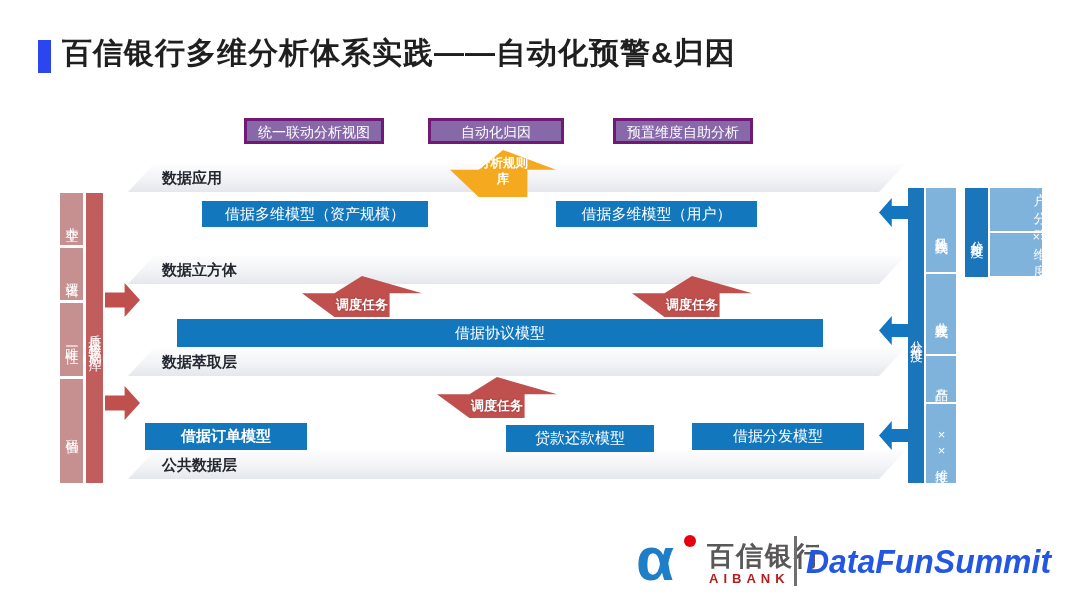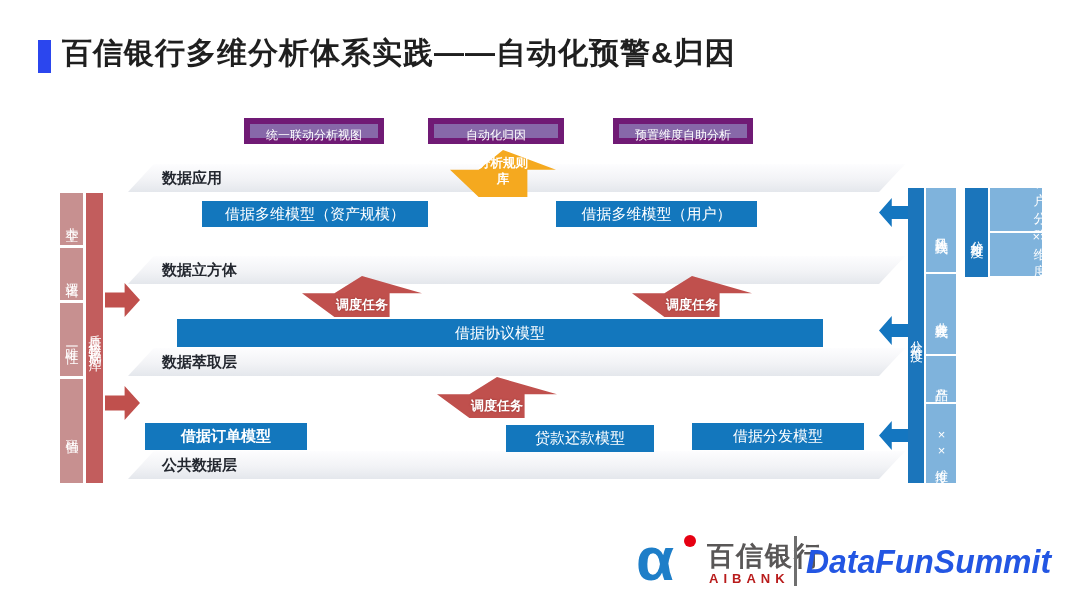--- a/index.html
+++ b/index.html
@@ -5,22 +5,22 @@
   * { margin:0; padding:0; box-sizing:border-box; }
   html,body { background:#ffffff; }
   body { font-family:"Liberation Sans", sans-serif; }
   #slide { position:relative; width:1080px; height:608px; background:#ffffff; overflow:hidden; }
 
   
   .title-bar { position:absolute; left:38px; top:40px; width:13px; height:33px; background:#2b46ee; }
   .title-text { position:absolute; left:62px; top:33px; font-size:30px; font-weight:bold; color:#1f1f1f; letter-spacing:1px; white-space:nowrap; }
 
   
-  .pbox { position:absolute; top:118px; height:26px; background:#8768a9; border:6px solid #701a75;
-          color:#ffffff; font-size:12px; text-align:center; line-height:22px; }
+  .pbox { position:absolute; top:118px; height:26px; background:#8768a9; border:3px solid #701a75;
+          color:#ffffff; font-size:14px; text-align:center; line-height:22px; }
   .pbox1 { left:244px; width:140px; }
   .pbox2 { left:428px; width:136px; }
   .pbox3 { left:613px; width:140px; }
 
   
   .band { position:absolute; left:128px; width:777px; height:28px;
           background:linear-gradient(180deg,#fdfdfe 0%,#f2f3f6 55%,#e4e7ec 100%);
           clip-path:polygon(26px 0, 100% 0, calc(100% - 26px) 100%, 0 100%);
           filter:drop-shadow(0 1px 1px rgba(110,116,128,0.55)); }
   .band-label { position:absolute; left:34px; top:0; height:28px; line-height:28px;

